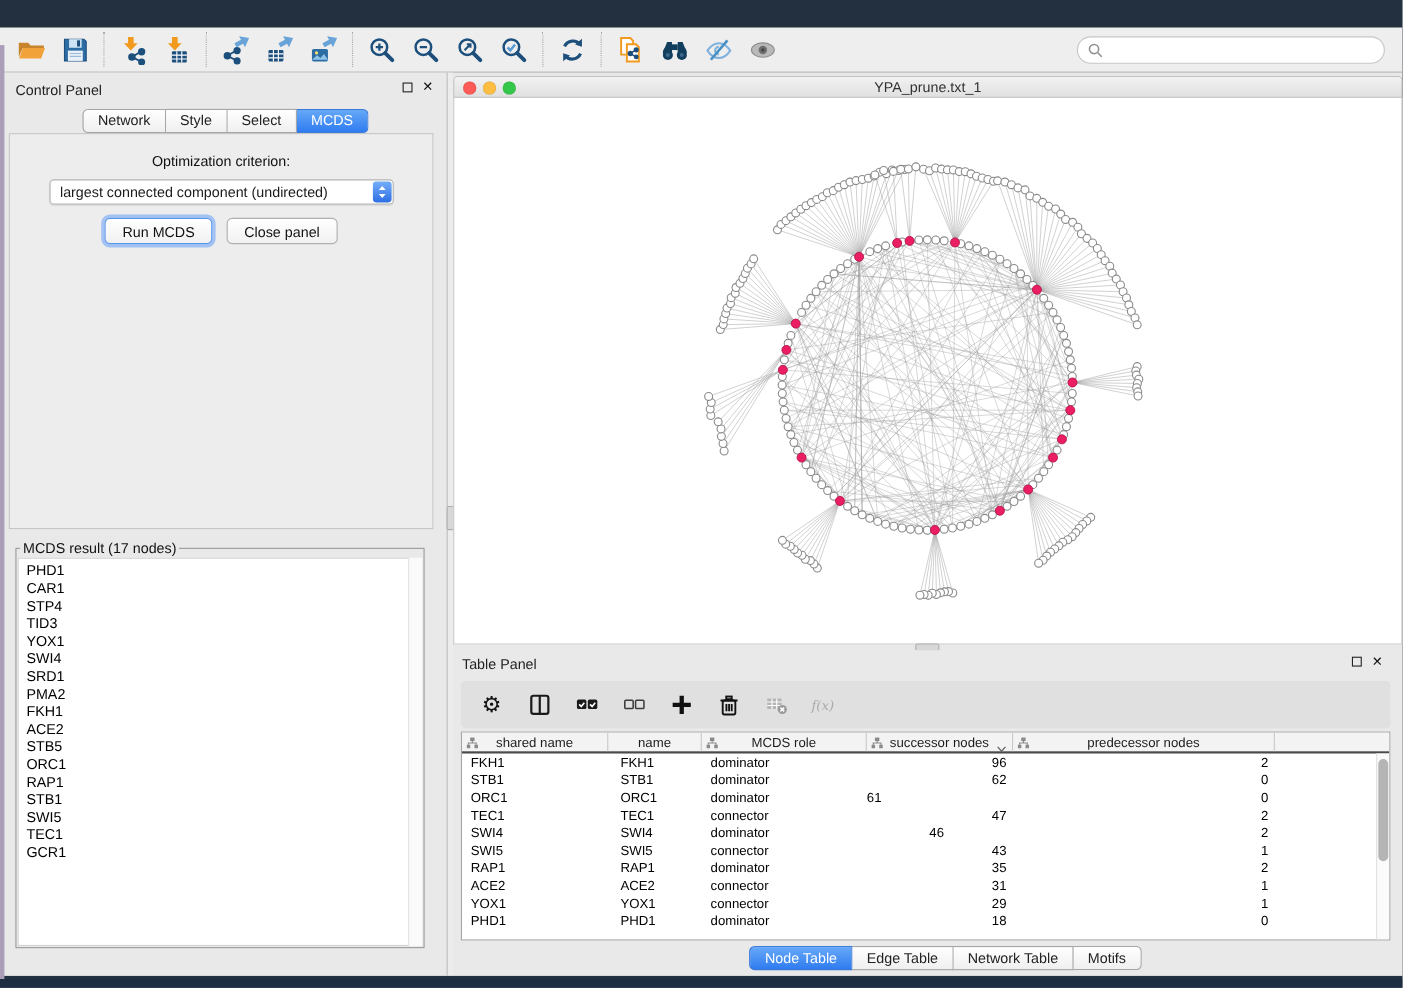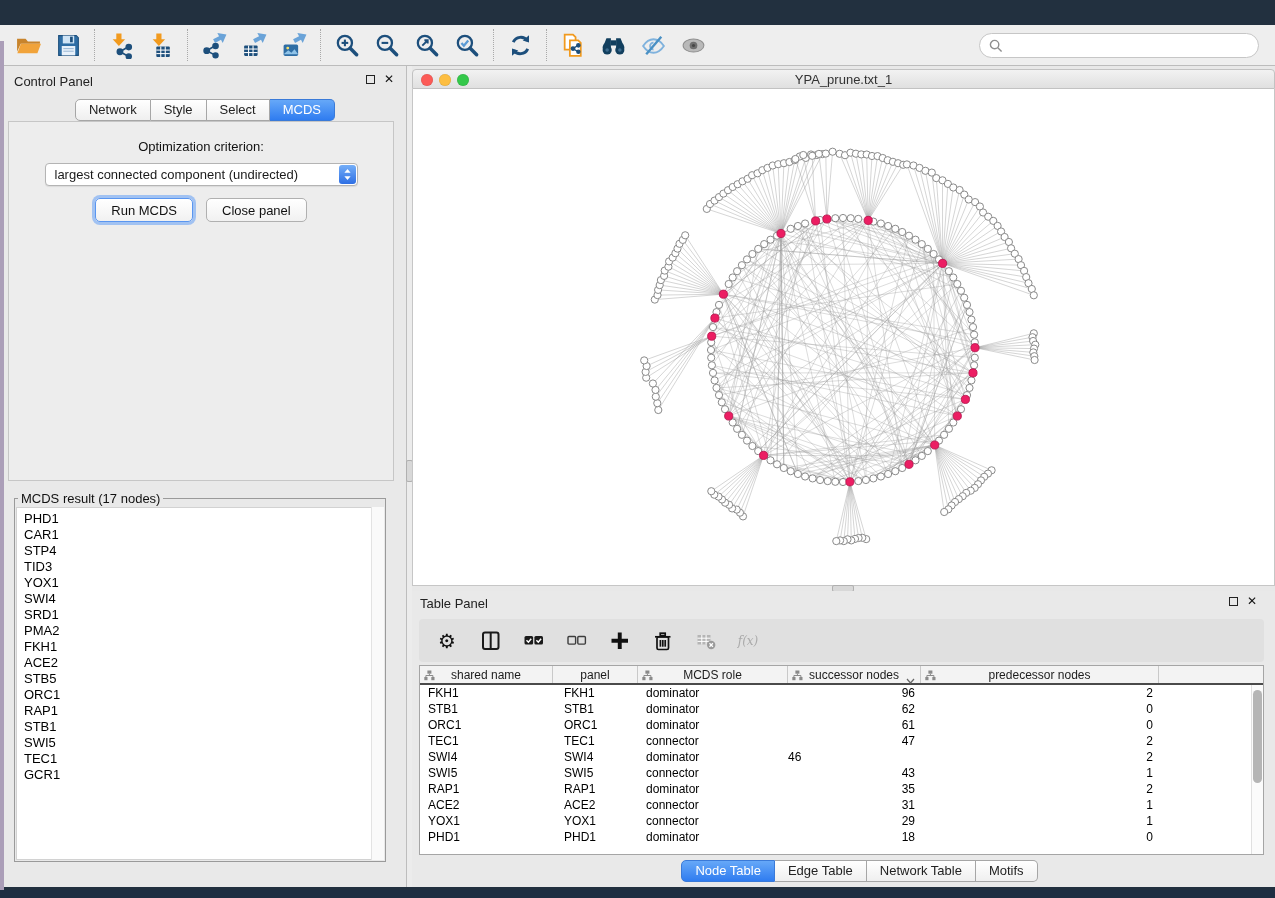--- a/index.html
+++ b/index.html
@@ -675,21 +675,21 @@
                     <rect x="0.3" y="7" width="3.2" height="3.2"></rect>
                     <rect x="7.3" y="7" width="3.2" height="3.2"></rect>
                   </g>
                   <g fill="none" stroke="#8a8a8a">
                     <path d="M5.4 3.7v1.8M1.9 7V5.5h7V7"></path>
                   </g>
                 </svg></span>
               <span>shared name</span>
             </div>
             <div class="th" style="width: 85px;">
-              <span>panel</span>
+              <span>name</span>
             </div>
             <div class="th" style="width: 150px;">
               <span class="hicon"><svg width="11" height="11" viewBox="0 0 11 11">
                   <g fill="#8a8a8a">
                     <rect x="3.4" y="0.5" width="4" height="3.2"></rect>
                     <rect x="0.3" y="7" width="3.2" height="3.2"></rect>
                     <rect x="7.3" y="7" width="3.2" height="3.2"></rect>
                   </g>
                   <g fill="none" stroke="#8a8a8a">
                     <path d="M5.4 3.7v1.8M1.9 7V5.5h7V7"></path>
@@ -739,35 +739,35 @@
               <div class="td" style="width: 133px; padding-left: 8px;">STB1</div>
               <div class="td" style="width: 85px; padding-left: 11px;">STB1</div>
               <div class="td" style="width: 150px; padding-left: 8px;">dominator</div>
               <div class="td" style="width: 133px; text-align: right; padding-right: 6px;">62</div>
               <div class="td" style="width: 238px; text-align: right; padding-right: 6px;">0</div>
             </div>
             <div class="tr">
               <div class="td" style="width: 133px; padding-left: 8px;">ORC1</div>
               <div class="td" style="width: 85px; padding-left: 11px;">ORC1</div>
               <div class="td" style="width: 150px; padding-left: 8px;">dominator</div>
-              <div class="td" style="width: 133px; text-align: right; padding-right: 6px;">61</div>
+              <div class="td" style="width: 133px; padding-right: 6px;">61</div>
               <div class="td" style="width: 238px; text-align: right; padding-right: 6px;">0</div>
             </div>
             <div class="tr">
               <div class="td" style="width: 133px; padding-left: 8px;">TEC1</div>
               <div class="td" style="width: 85px; padding-left: 11px;">TEC1</div>
               <div class="td" style="width: 150px; padding-left: 8px;">connector</div>
               <div class="td" style="width: 133px; text-align: right; padding-right: 6px;">47</div>
               <div class="td" style="width: 238px; text-align: right; padding-right: 6px;">2</div>
             </div>
             <div class="tr">
               <div class="td" style="width: 133px; padding-left: 8px;">SWI4</div>
               <div class="td" style="width: 85px; padding-left: 11px;">SWI4</div>
               <div class="td" style="width: 150px; padding-left: 8px;">dominator</div>
-              <div class="td" style="width: 133px; text-align: left; padding-right: 6px;">46</div>
+              <div class="td" style="width: 133px; text-align: center; padding-right: 6px;">46</div>
               <div class="td" style="width: 238px; text-align: right; padding-right: 6px;">2</div>
             </div>
             <div class="tr">
               <div class="td" style="width: 133px; padding-left: 8px;">SWI5</div>
               <div class="td" style="width: 85px; padding-left: 11px;">SWI5</div>
               <div class="td" style="width: 150px; padding-left: 8px;">connector</div>
               <div class="td" style="width: 133px; text-align: right; padding-right: 6px;">43</div>
               <div class="td" style="width: 238px; text-align: right; padding-right: 6px;">1</div>
             </div>
             <div class="tr">

